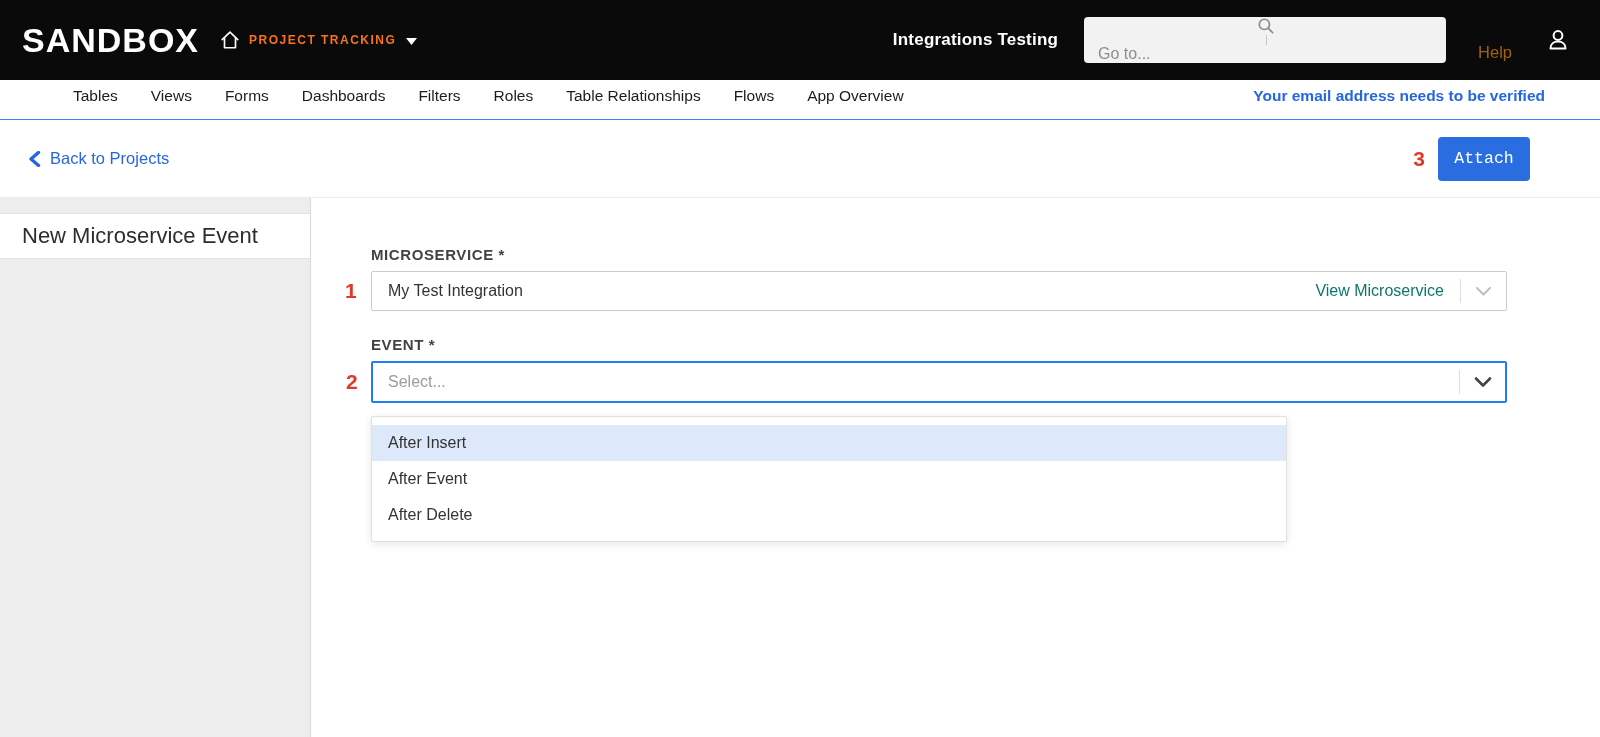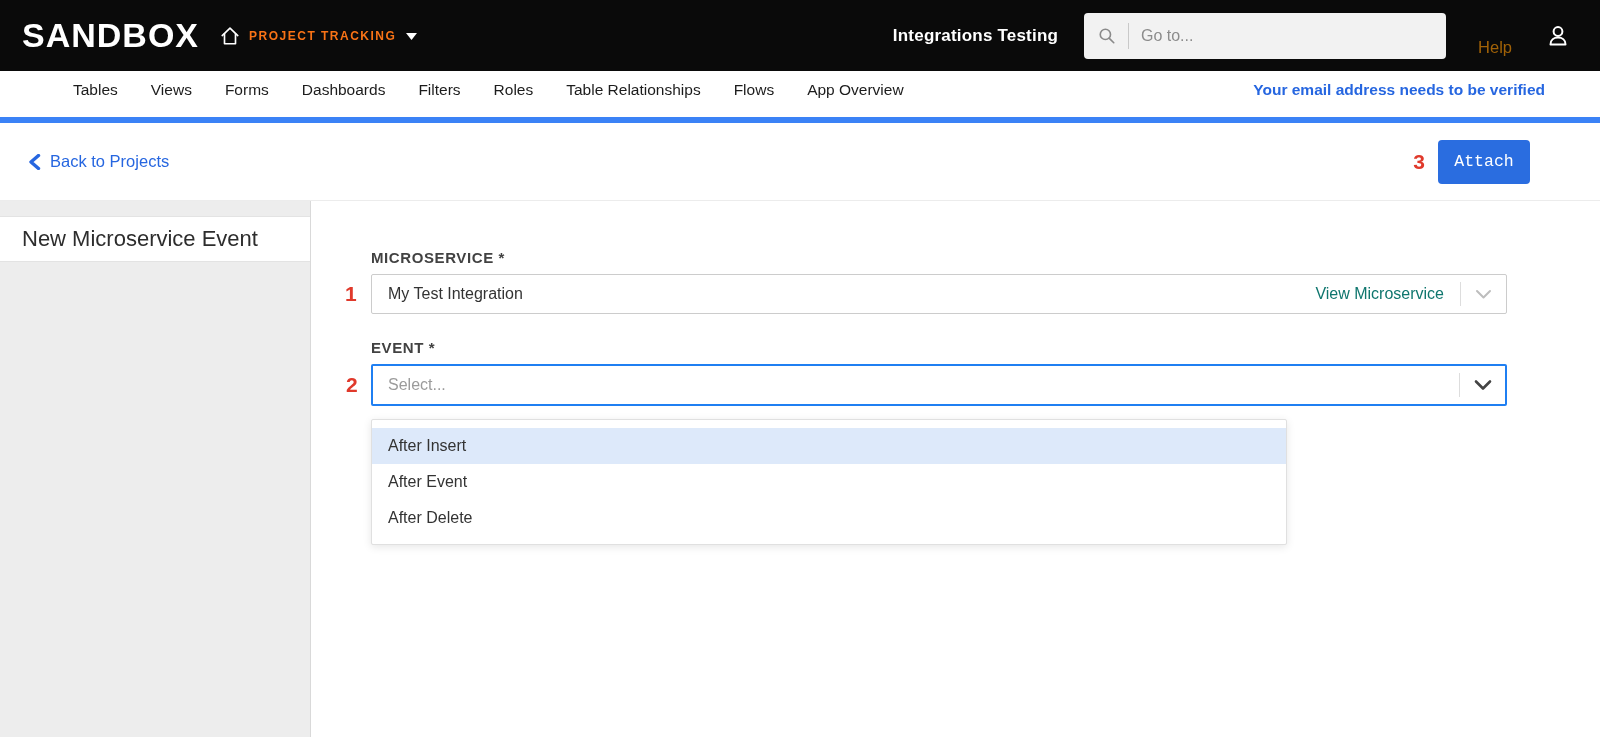--- a/index.html
+++ b/index.html
@@ -5,21 +5,21 @@
   * { margin: 0; padding: 0; box-sizing: border-box; }
   html, body { width: 1600px; height: 737px; overflow: hidden; }
   body {
     font-family: "Liberation Sans", sans-serif;
     background: #ffffff;
     color: #222;
   }
 
   
   .topbar {
-    height: 71px;
+    height: 80px;
     background: #0a0a0a;
     display: flex;
     align-items: center;
     padding: 0 28px 0 22px;
   }
   .logo {
     color: #fff;
     font-size: 34px;
     font-weight: 800;
     letter-spacing: 1px;
@@ -50,20 +50,21 @@
   }
   .search-box {
     margin-left: 26px;
     width: 362px;
     height: 46px;
     background: #f2f2f2;
     border-radius: 4px;
     display: flex;
     align-items: center;
     padding: 0 12px 0 14px;
+    flex-direction: column;
   }
   .search-box .search-ic { width: 18px; height: 18px; flex: 0 0 auto; }
   .search-box .sep {
     width: 1px; height: 26px; background: #c9c9c9; margin: 0 12px;
   }
   .search-box input {
     border: none; outline: none; background: transparent;
     font-family: "Liberation Sans", sans-serif;
     font-size: 16px; color: #444; width: 100%;
   }
@@ -74,23 +75,23 @@
     font-size: 16.5px;
     font-weight: 400;
     cursor: pointer;
     margin-top: 24px;
   }
   .user-btn { margin-left: 32px; cursor: pointer; display: flex; align-items: center; }
   .user-btn svg { width: 28px; height: 28px; }
 
   
   .navbar {
-    height: 52px;
-    background: #fff;
-    border-bottom: 6px solid #3b82f6;
+    height: 40px;
+    background: #fff;
+    border-bottom: 1px solid #3b82f6;
     display: flex;
     align-items: center;
     padding: 0 55px 8px 73px;
   }
   .nav-tab {
     font-size: 15.5px;
     color: #1c1c1c;
     margin-right: 33px;
     white-space: nowrap;
     cursor: pointer;

